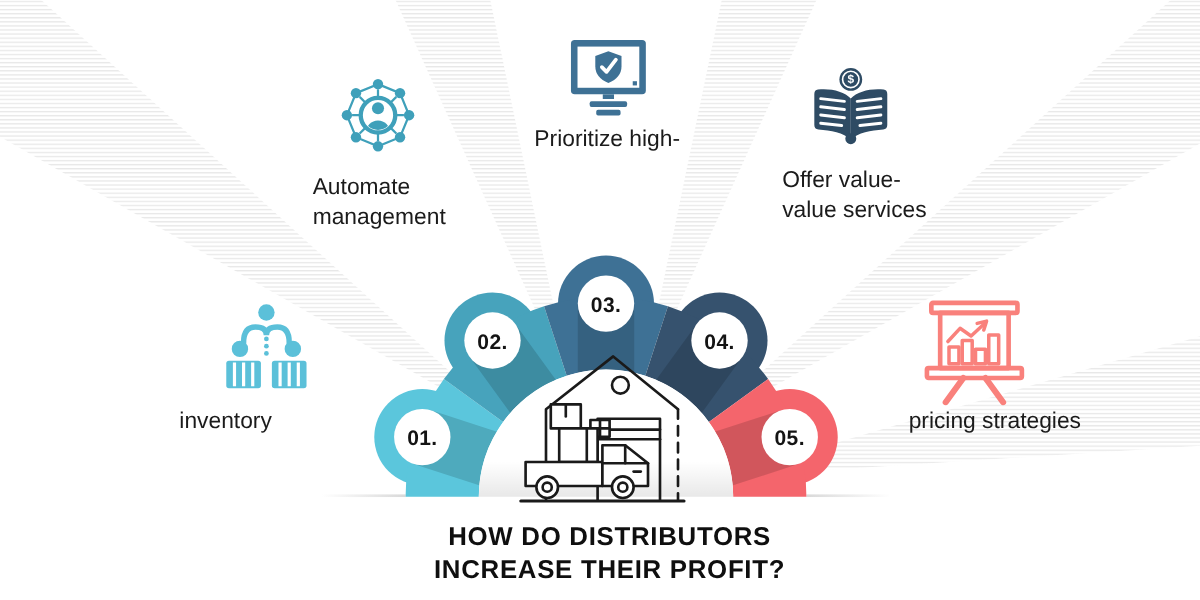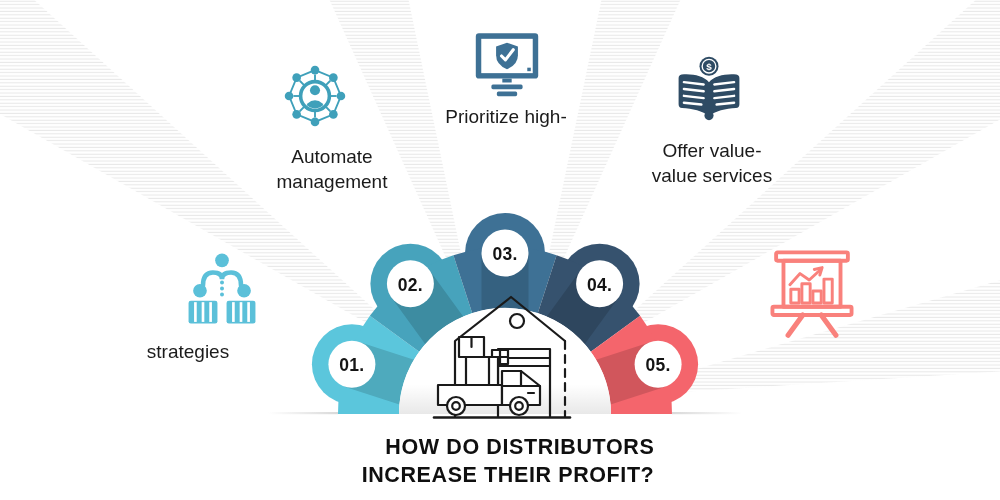--- a/index.html
+++ b/index.html
@@ -2,25 +2,25 @@
 <html><head>
 <meta charset="utf-8">
 <style>
   html,body{margin:0;padding:0;}
   body{
     width:1000px;height:500px;position:relative;overflow:hidden;
     background:#ffffff;font-family:"Liberation Sans",sans-serif;
   }
   .stage{position:absolute;left:0;top:0;width:1000px;height:500px;}
   .label{
+    position:absolute;transform:translateX(-50%);text-align:left;
+    font-size:19px;line-height:25px;color:#1b1b1b;white-space:nowrap;
+  }
+  .title{
     position:absolute;transform:translateX(-50%);text-align:center;
-    font-size:19px;line-height:25px;color:#1b1b1b;white-space:nowrap;
-  }
-  .title{
-    position:absolute;transform:translateX(-50%);text-align:right;
     font-size:21.5px;line-height:28px;font-weight:700;letter-spacing:.6px;
     color:#0f0f0f;white-space:nowrap;
   }
   .icon{position:absolute;}
   .num{
     font-size:17.5px;font-weight:700;fill:#141414;letter-spacing:.3px;
     font-family:"Liberation Sans",sans-serif;
   }
 </style>
 </head>
@@ -229,32 +229,33 @@
     <rect x="63" y="36" width="9" height="26" stroke-width="3.2"></rect>
     <polyline points="26,42 37,30 47,37 60,25" stroke-width="3.2"></polyline>
     <path d="M 52.5,25.5 L 61,23.5 L 58.5,31.5" stroke-width="3.2"></path>
     <rect x="7" y="66" width="86" height="9" rx="1.5" stroke-width="4.2"></rect>
     <line x1="40" y1="75" x2="24" y2="97" stroke-width="5.5"></line>
     <line x1="60" y1="75" x2="76" y2="97" stroke-width="5.5"></line>
   </g>
 </svg>
 
 <div class="label" style="left:188px;top:339px">
-  <div>strategies</div>
-</div>
-<div class="label" style="left:332px;top:144px">
+  <div>inventory</div>
+</div>
+<div class="label" style="left:316px;top:144px">
   <div>Automate</div>
   <div>management</div>
 </div>
 <div class="label" style="left:506px;top:104px">
   <div>Prioritize high-</div>
 </div>
 <div class="label" style="left:712px;top:138px">
   <div>Offer value-</div>
   <div>value services</div>
 </div>
 <div class="label" style="left:829px;top:339px">
+  <div>pricing strategies</div>
 </div>
 
 <div class="title" style="left:508px;top:433px">
   <div>HOW DO DISTRIBUTORS</div>
   <div>INCREASE THEIR PROFIT?</div>
 </div>
 
 </body></html>

